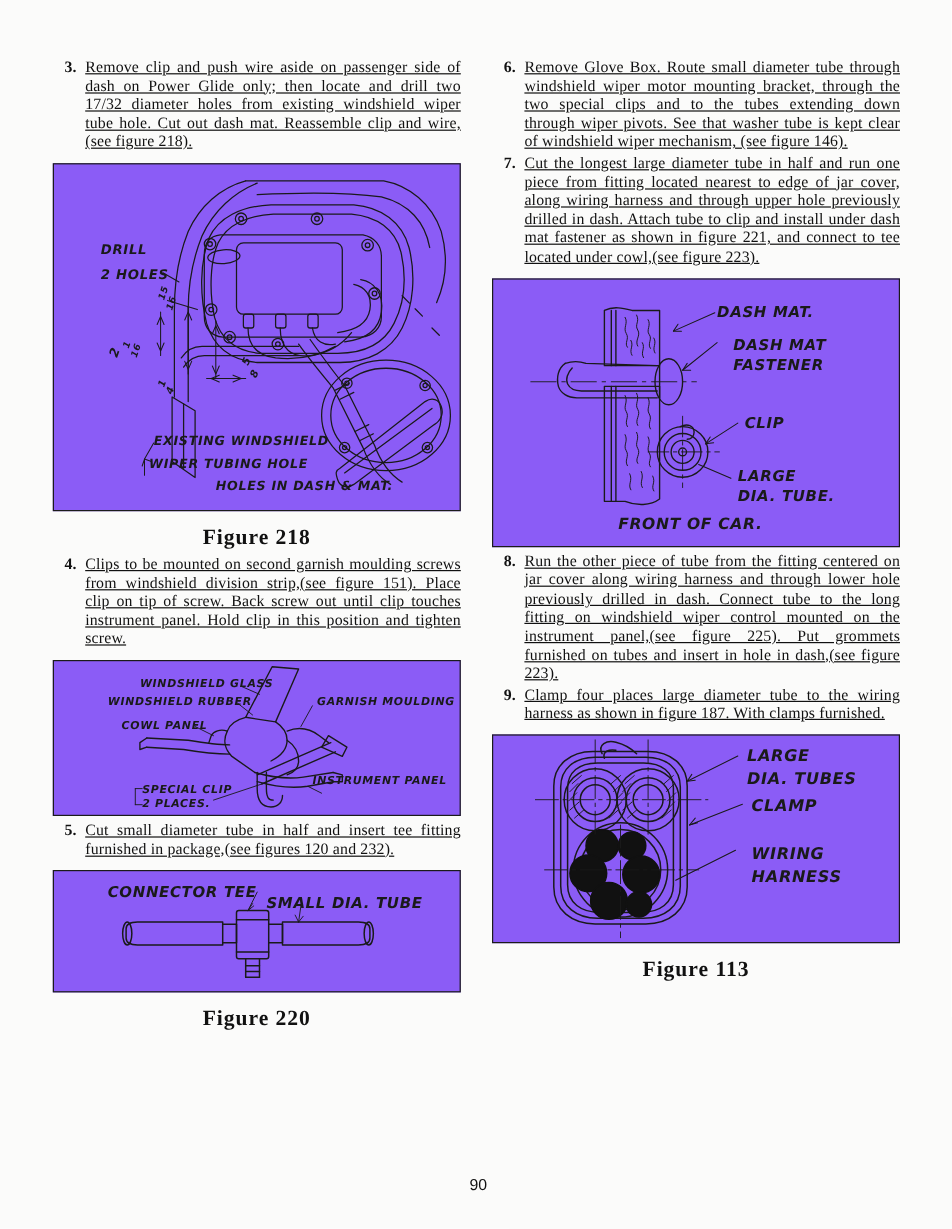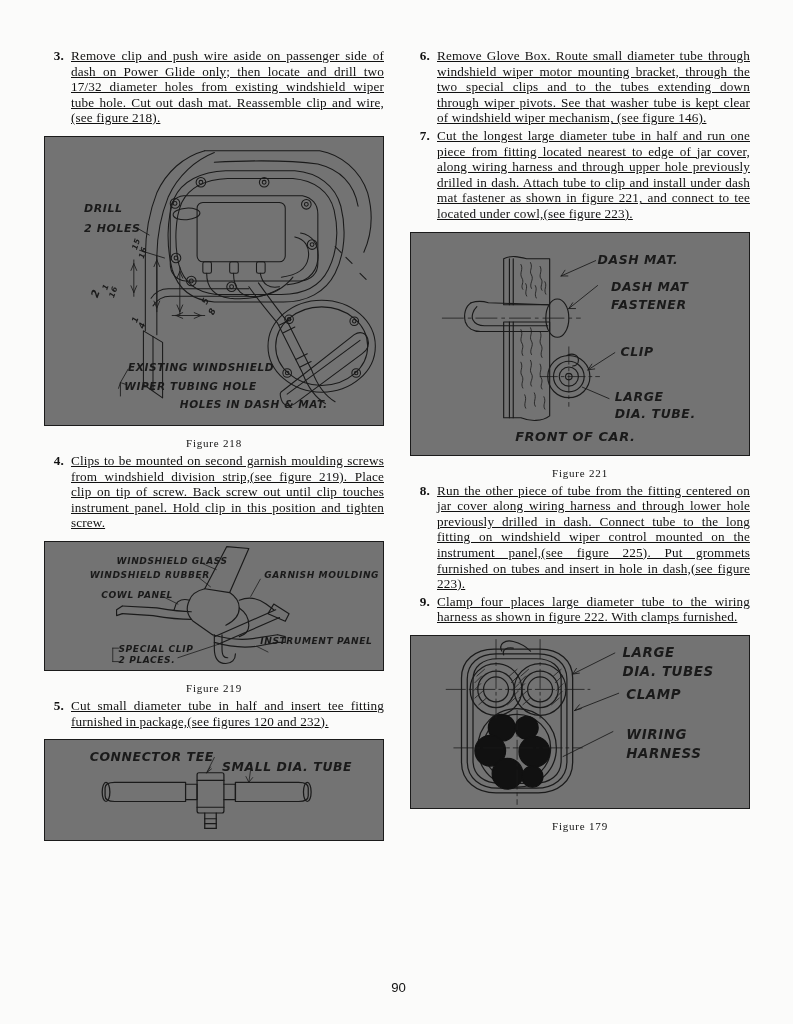--- a/index.html
+++ b/index.html
@@ -45,29 +45,29 @@
     text-align: justify;
     text-justify: inter-word;
     letter-spacing: 0.15px;
     text-decoration: underline;
   }
 
   
   .figure { margin: 10px 0 4px 0; }
   .figure-box {
     border: 1.4px solid #1b1b1b;
-    background: #737373;
+    background: #8b5cf6;
     position: relative;
     overflow: hidden;
     padding-left: 16px;
   }
   .figure-cap {
     text-align: center;
-    font-weight: 400;
-    font-size: 11px;
+    font-weight: 700;
+    font-size: 18px;
     letter-spacing: 0.8px;
     margin-top: 11px;
   }
 
   .figure-box svg { display: block; width: 100%; height: 100%; }
 
   
   .hand {
     font-family: "DejaVu Sans", sans-serif;
     font-style: italic;
@@ -221,21 +221,21 @@
           <text class="hand" x="70" y="238" font-size="11" fill="#1a1a1a">EXISTING WINDSHIELD</text>
           <text class="hand" x="66" y="258" font-size="11" fill="#1a1a1a">WIPER TUBING HOLE</text>
           <text class="hand" x="124" y="277" font-size="11" fill="#1a1a1a">HOLES IN DASH &amp; MAT.</text>
         </svg>
       </div>
       <div class="figure-cap">Figure 218</div>
     </div>
 
     <div class="step">
       <div class="step-num">4.</div>
-      <div class="step-text">Clips to be mounted on second garnish moulding screws from windshield division strip,(see figure 219). Place clip on tip of screw. Back screw out until clip touches instrument panel. Hold clip in this position and tighten screw.</div>
+      <div class="step-text">Clips to be mounted on second garnish moulding screws from windshield division strip,(see figure 151). Place clip on tip of screw. Back screw out until clip touches instrument panel. Hold clip in this position and tighten screw.</div>
     </div>
 
     <div class="figure">
       <div class="figure-box" style="height:128px;">
         <svg viewBox="0 0 336 128" xmlns="http://www.w3.org/2000/svg">
           <g fill="none" stroke="#1a1a1a" stroke-width="1.2" stroke-linejoin="round" stroke-linecap="round">
 
             <path d="M196 4 L176 50 L150 46 L173 2 Z"></path>
 
             <path d="M150 46 C142 48 136 52 134 58 C130 66 132 74 138 80 L158 94"></path>
@@ -272,21 +272,20 @@
 
           <text class="hand" x="58" y="20" font-size="9.5" fill="#1a1a1a">WINDSHIELD GLASS</text>
           <text class="hand" x="30" y="35" font-size="9.5" fill="#1a1a1a">WINDSHIELD RUBBER</text>
           <text class="hand" x="42" y="56" font-size="9.5" fill="#1a1a1a">COWL PANEL</text>
           <text class="hand" x="212" y="35" font-size="9.5" fill="#1a1a1a">GARNISH MOULDING</text>
           <text class="hand" x="208" y="104" font-size="9.5" fill="#1a1a1a">INSTRUMENT PANEL</text>
           <text class="hand" x="60" y="112" font-size="9.5" fill="#1a1a1a">SPECIAL CLIP</text>
           <text class="hand" x="60" y="124" font-size="9.5" fill="#1a1a1a">2 PLACES.</text>
         </svg>
       </div>
-      <div class="figure-cap">Figure 219</div>
     </div>
 
     <div class="step">
       <div class="step-num">5.</div>
       <div class="step-text">Cut small diameter tube in half and insert tee fitting furnished in package,(see figures 120 and 232).</div>
     </div>
 
     <div class="figure">
       <div class="figure-box" style="height:100px;">
         <svg viewBox="0 0 336 100" xmlns="http://www.w3.org/2000/svg">
@@ -309,20 +308,21 @@
 
             <path d="M160 16 L152 32" stroke-width="0.8"></path>
             <path d="M152 32 L157 28 M152 32 L156 26" stroke-width="0.8"></path>
             <path d="M198 28 L196 42" stroke-width="0.8"></path>
             <path d="M196 42 L193 36 M196 42 L200 37" stroke-width="0.8"></path>
           </g>
           <text class="hand" x="30" y="20" font-size="13" fill="#1a1a1a">CONNECTOR TEE</text>
           <text class="hand" x="168" y="30" font-size="13" fill="#1a1a1a">SMALL DIA. TUBE</text>
         </svg>
       </div>
+      <div class="figure-cap">Figure 220</div>
     </div>
 
   </div>
 
   <div class="col col-right">
 
     <div class="step">
       <div class="step-num">6.</div>
       <div class="step-text">Remove Glove Box. Route small diameter tube through windshield wiper motor mounting bracket, through the two special clips and to the tubes extending down through wiper pivots. See that washer tube is kept clear of windshield wiper mechanism, (see figure 146).</div>
     </div>
@@ -392,31 +392,30 @@
           </g>
           <text class="hand" x="178" y="28" font-size="13" fill="#1a1a1a">DASH MAT.</text>
           <text class="hand" x="192" y="56" font-size="13" fill="#1a1a1a">DASH MAT</text>
           <text class="hand" x="192" y="74" font-size="13" fill="#1a1a1a">FASTENER</text>
           <text class="hand" x="202" y="124" font-size="13" fill="#1a1a1a">CLIP</text>
           <text class="hand" x="196" y="170" font-size="13" fill="#1a1a1a">LARGE</text>
           <text class="hand" x="196" y="188" font-size="13" fill="#1a1a1a">DIA. TUBE.</text>
           <text class="hand" x="92" y="212" font-size="13.5" fill="#1a1a1a">FRONT OF CAR.</text>
         </svg>
       </div>
-      <div class="figure-cap">Figure 221</div>
     </div>
 
     <div class="step">
       <div class="step-num">8.</div>
       <div class="step-text">Run the other piece of tube from the fitting centered on jar cover along wiring harness and through lower hole previously drilled in dash. Connect tube to the long fitting on windshield wiper control mounted on the instrument panel,(see figure 225). Put grommets furnished on tubes and insert in hole in dash,(see figure 223).</div>
     </div>
 
     <div class="step">
       <div class="step-num">9.</div>
-      <div class="step-text">Clamp four places large diameter tube to the wiring harness as shown in figure 222. With clamps furnished.</div>
+      <div class="step-text">Clamp four places large diameter tube to the wiring harness as shown in figure 187. With clamps furnished.</div>
     </div>
 
     <div class="figure">
       <div class="figure-box" style="height:172px;">
         <svg viewBox="0 0 336 172" xmlns="http://www.w3.org/2000/svg">
           <g fill="none" stroke="#1a1a1a" stroke-width="1.3" stroke-linejoin="round" stroke-linecap="round">
 
             <path d="M36 40 C36 22 50 10 70 10 L118 10 C138 10 152 22 152 40
                      L152 128 C152 148 136 160 116 160 L72 160 C52 160 36 148 36 128 Z"></path>
             <path d="M42 41 C42 25 54 15 72 15 L116 15 C134 15 146 25 146 41
@@ -462,20 +461,20 @@
             <path d="M154 74 L161 72 M154 74 L159 68" stroke-width="0.9"></path>
             <path d="M194 96 L142 122" stroke-width="0.9"></path>
           </g>
           <text class="hand" x="204" y="18" font-size="14" fill="#1a1a1a">LARGE</text>
           <text class="hand" x="204" y="38" font-size="14" fill="#1a1a1a">DIA. TUBES</text>
           <text class="hand" x="208" y="62" font-size="14" fill="#1a1a1a">CLAMP</text>
           <text class="hand" x="208" y="104" font-size="14" fill="#1a1a1a">WIRING</text>
           <text class="hand" x="208" y="124" font-size="14" fill="#1a1a1a">HARNESS</text>
         </svg>
       </div>
-      <div class="figure-cap">Figure 179</div>
+      <div class="figure-cap">Figure 113</div>
     </div>
 
   </div>
 
   <div class="page-number">90</div>
 
 </div>
 
 </body></html>

